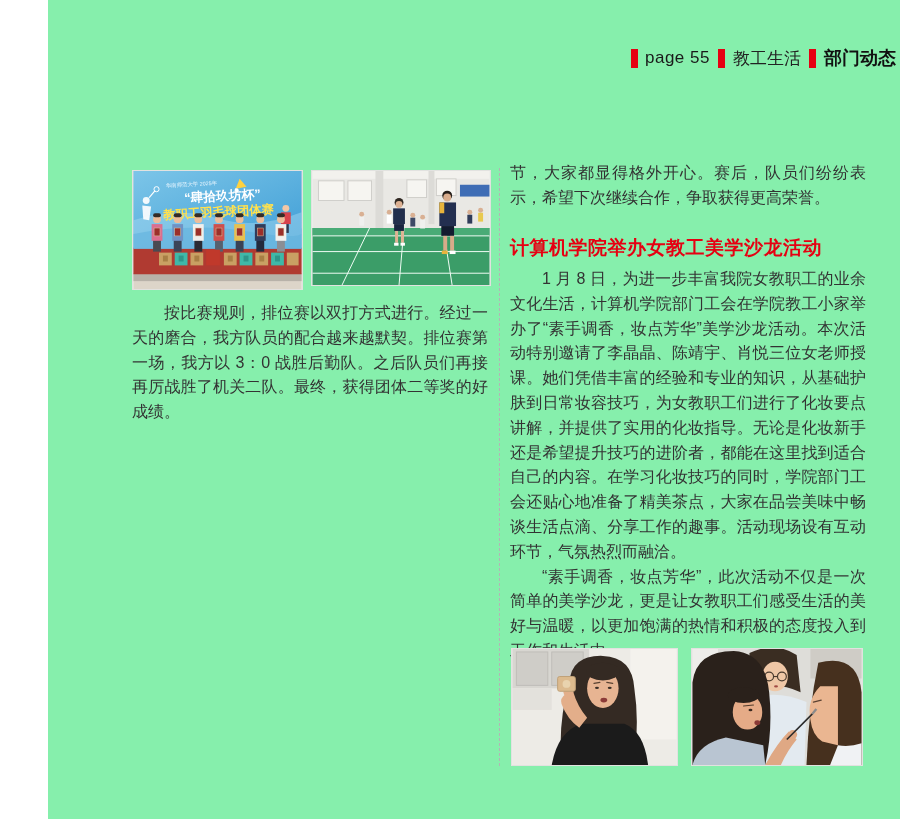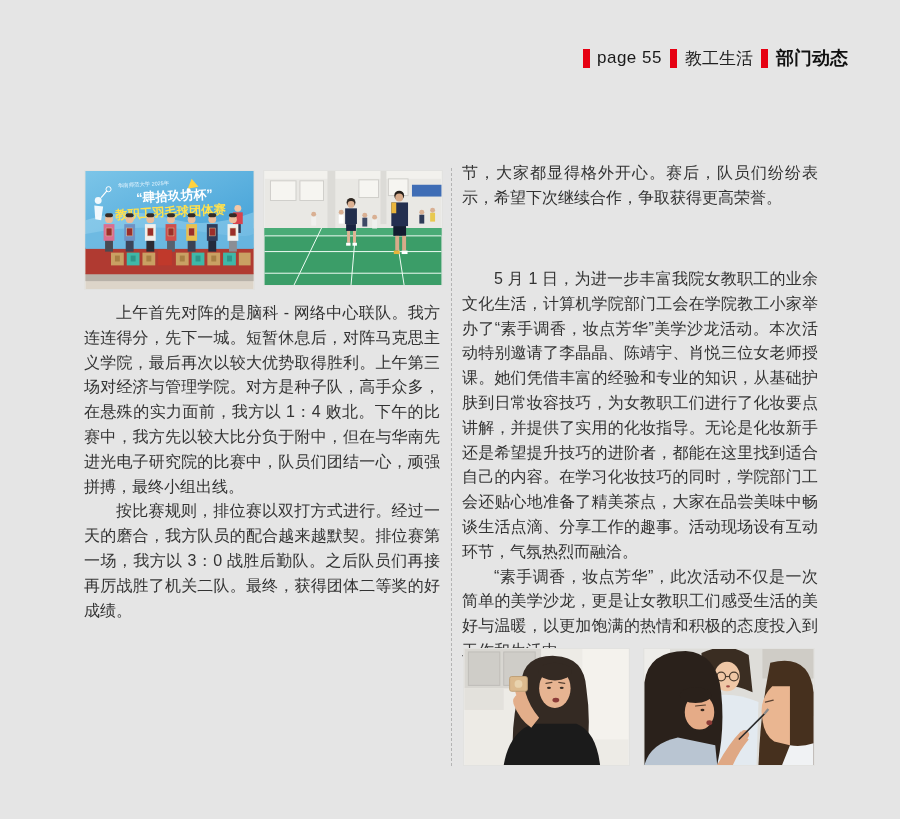--- a/index.html
+++ b/index.html
@@ -1,20 +1,20 @@
 <!DOCTYPE html>
 <html style="--accent: #e60012; --divider: #b4b4b4;"><head>
 <meta charset="utf-8">
 <style>
   * { margin:0; padding:0; box-sizing:border-box; }
   html,body { width:900px; height:819px; background:#ffffff; }
   body { position:relative; font-family:"Liberation Sans","DejaVu Sans",sans-serif; color:#333333; overflow:hidden; }
   :root { --accent:#e60012; --divider:#b4b4b4; }
 
-  .page { position:absolute; inset:0; background:#e5e5e5; }
+  .page { position:absolute; inset:0; background:#86efac;margin-left:48px; }
 
   
   .page-header { position:absolute; top:47px; left:583px; height:22px; display:flex; align-items:center; white-space:nowrap; }
   .red-bar { display:inline-block; width:7px; height:19px; background:var(--accent); }
   .page-num { font-size:17px; color:#1a1a1a; margin:0 8px 0 7px; letter-spacing:0.5px; }
   .hdr-section { font-size:17px; color:#222; margin:0 8px 0 8px; }
   .hdr-subsection { font-size:18px; font-weight:bold; color:#111; margin-left:8px; }
 
   
   figure.photo { position:absolute; border:1px solid #e2e2e0; overflow:hidden; background:#eee; }
@@ -227,32 +227,32 @@
           <rect x="140" y="66" width="4" height="15" fill="#d8ab8a"></rect>
         <rect x="131.5" y="81" width="6" height="3.5" fill="#e8b43c"></rect>
           <rect x="139.5" y="81" width="6" height="3.5" fill="#ffffff"></rect>
       </g>
     </svg>
   </figure>
 
   <div class="col-divider"></div>
 
   <div class="textcol" id="left-text">
-    <p class="para">上午首先对阵的是脑科 - 网络中心联队。我方连连得分，先下一城。短暂休息后，对阵马克思主义学院，最后再次以较大优势取得胜利。上午第三场对经济与管理学院。对方是种子队，高手众多，在悬殊的实力面前，我方以 1：4 败北。下午的比赛中，我方先以较大比分负于附中，但在与华南先进光电子研究院的比赛中，队员们团结一心，顽强拼搏，最终小组出线。</p>
     <p class="para">按比赛规则，排位赛以双打方式进行。经过一天的磨合，我方队员的配合越来越默契。排位赛第一场，我方以 3：0 战胜后勤队。之后队员们再接再厉战胜了机关二队。最终，获得团体二等奖的好成绩。</p>
 
   </div>
 
   <div class="textcol" id="right-cont">
     <p class="para no-indent">节，大家都显得格外开心。赛后，队员们纷纷表示，希望下次继续合作，争取获得更高荣誉。</p>
   </div>
 
+  <h2 class="salon-title">计算机学院举办女教工美学沙龙活动</h2>
 
   <div class="textcol" id="salon-body">
-    <p class="para">5 月 1 日，为进一步丰富我院女教职工的业余文化生活，计算机学院部门工会在学院教工小家举办了“素手调香，妆点芳华”美学沙龙活动。本次活动特别邀请了李晶晶、陈靖宇、肖悦三位女老师授课。她们凭借丰富的经验和专业的知识，从基础护肤到日常妆容技巧，为女教职工们进行了化妆要点讲解，并提供了实用的化妆指导。无论是化妆新手还是希望提升技巧的进阶者，都能在这里找到适合自己的内容。在学习化妆技巧的同时，学院部门工会还贴心地准备了精美茶点，大家在品尝美味中畅谈生活点滴、分享工作的趣事。活动现场设有互动环节，气氛热烈而融洽。</p>
+    <p class="para">1 月 8 日，为进一步丰富我院女教职工的业余文化生活，计算机学院部门工会在学院教工小家举办了“素手调香，妆点芳华”美学沙龙活动。本次活动特别邀请了李晶晶、陈靖宇、肖悦三位女老师授课。她们凭借丰富的经验和专业的知识，从基础护肤到日常妆容技巧，为女教职工们进行了化妆要点讲解，并提供了实用的化妆指导。无论是化妆新手还是希望提升技巧的进阶者，都能在这里找到适合自己的内容。在学习化妆技巧的同时，学院部门工会还贴心地准备了精美茶点，大家在品尝美味中畅谈生活点滴、分享工作的趣事。活动现场设有互动环节，气氛热烈而融洽。</p>
     <p class="para">“素手调香，妆点芳华”，此次活动不仅是一次简单的美学沙龙，更是让女教职工们感受生活的美好与温暖，以更加饱满的热情和积极的态度投入到工作和生活中。</p>
   </div>
 
   <figure class="photo" id="photo-c">
     <svg viewBox="0 0 167 118" xmlns="http://www.w3.org/2000/svg">
       <rect width="167" height="118" fill="#edebe6"></rect>
       <g>
         <rect x="0" y="0" width="78" height="40" fill="#d8d6d1"></rect>
         <rect x="4" y="3" width="32" height="34" fill="#cfcdc8" stroke="#bfbdb8" stroke-width="1"></rect>
         <rect x="40" y="3" width="32" height="34" fill="#cfcdc8" stroke="#bfbdb8" stroke-width="1"></rect>

